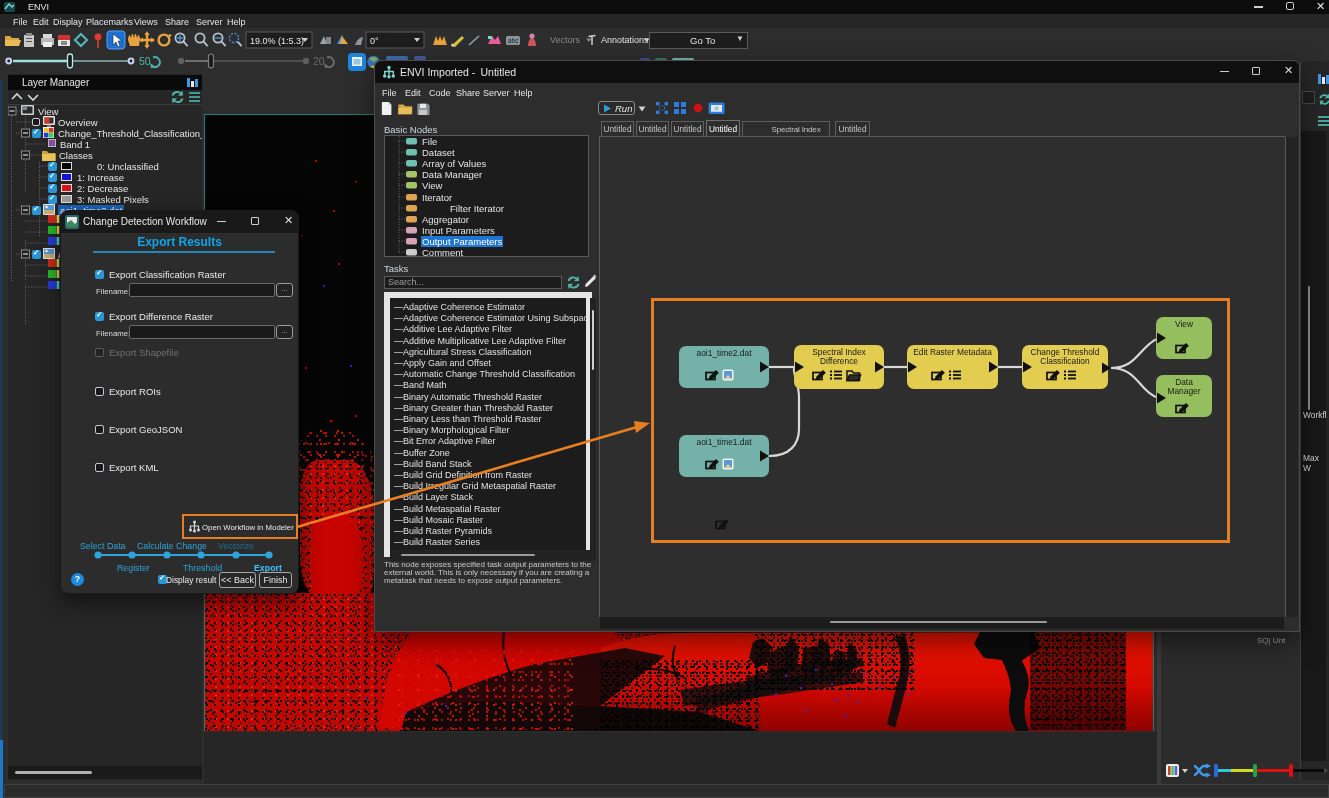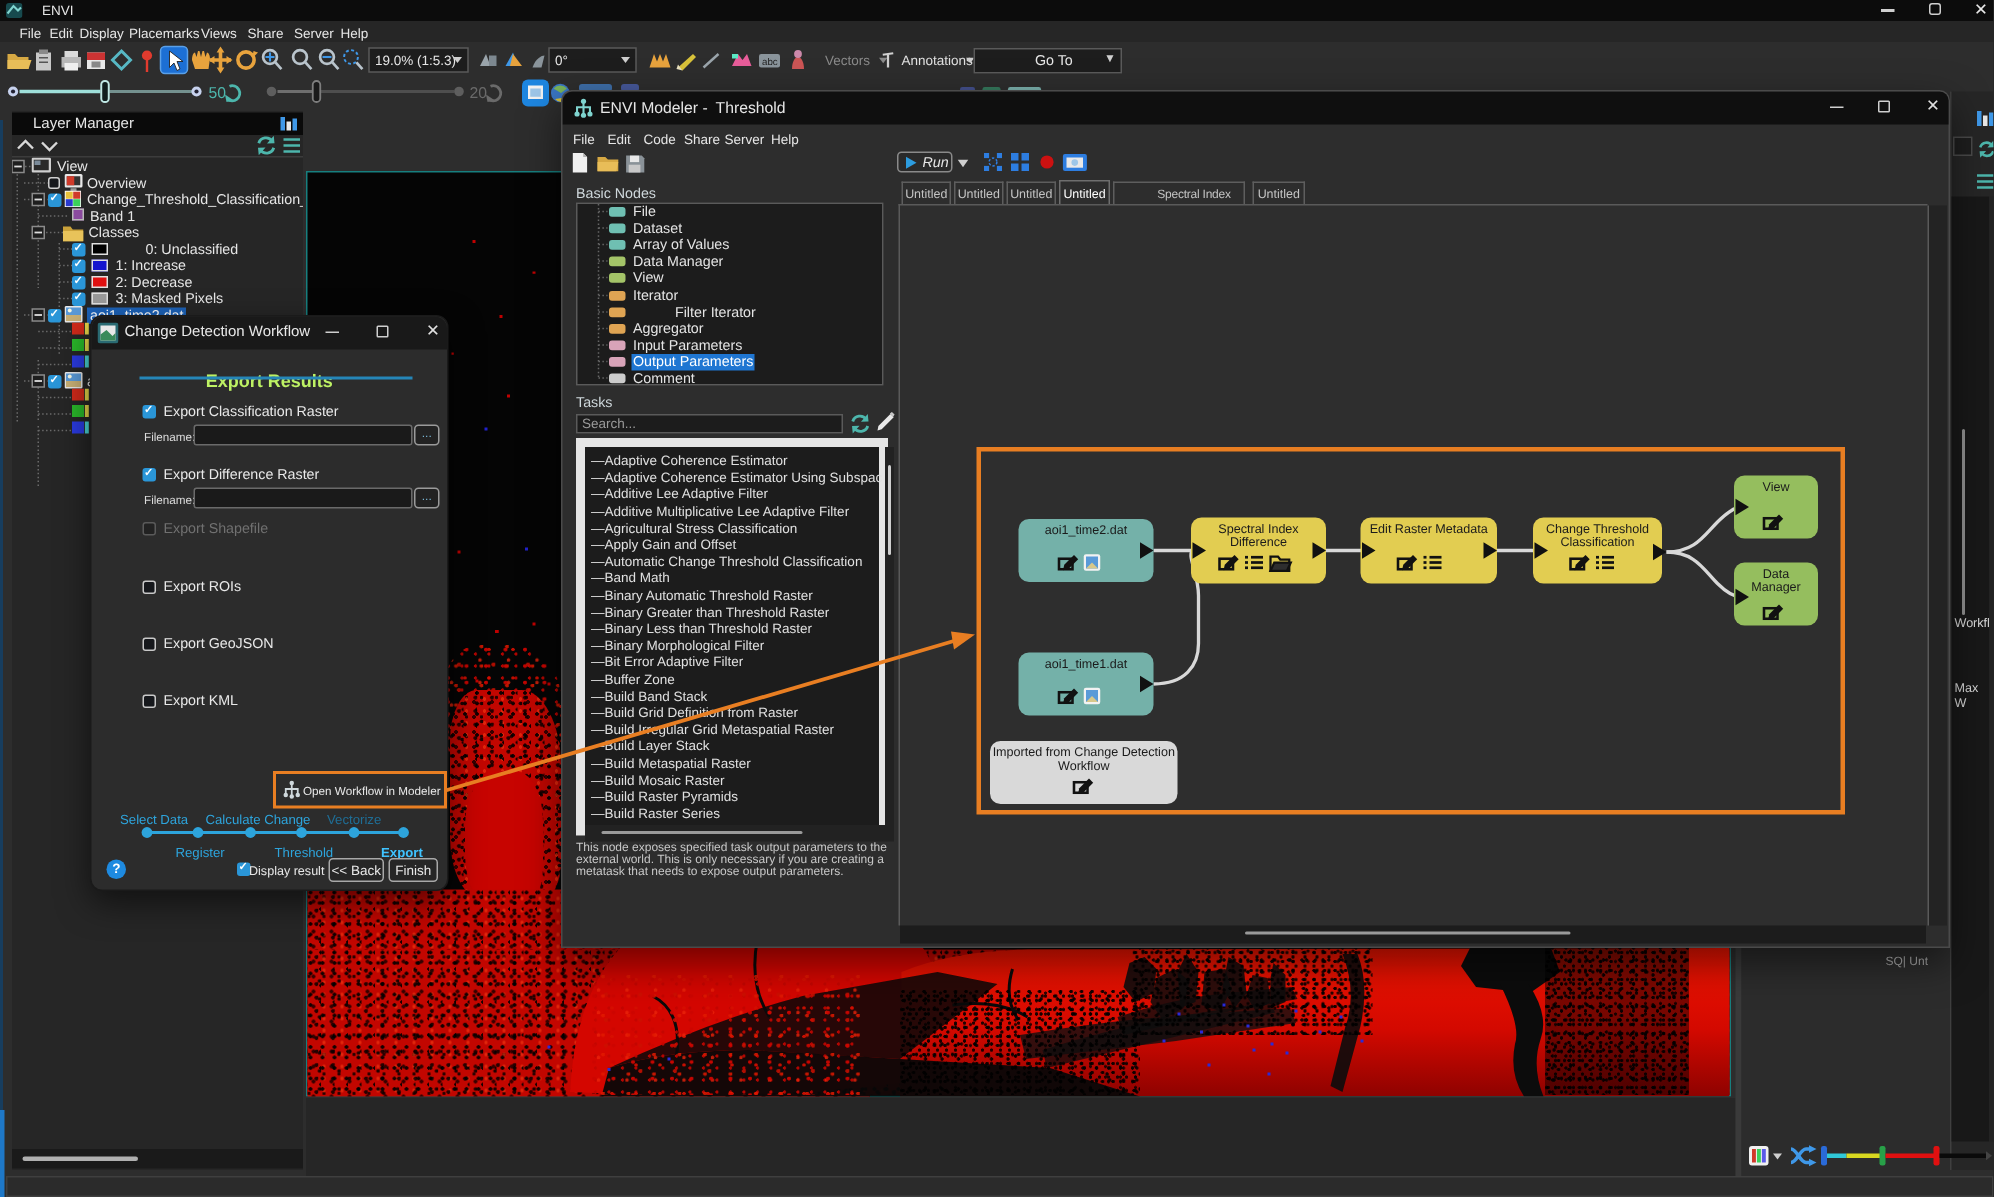--- a/index.html
+++ b/index.html
@@ -521,21 +521,21 @@
     <svg class="abs" style="left:4px;top:4px;" width="14" height="14" viewBox="0 0 14 14">
         <rect x="0" y="0" width="14" height="14" rx="2" fill="#2a6a72"></rect>
         <rect x="2" y="2" width="10" height="10" fill="#e8e8e8"></rect>
         <path d="M2 8 l4 -3 4 4 2 -2 0 5 -10 0 z" fill="#3a8a5a"></path>
       </svg>
     <div class="abs" style="left:22px;top:5px;font-size:10px;">Change Detection Workflow</div>
     <div class="abs" style="left:156px;top:10px;width:9px;height:1.2px;background:#cfcfcf;"></div>
     <div class="abs" style="left:190px;top:6px;width:8px;height:8px;border:1.2px solid #cfcfcf;border-radius:1px;"></div>
     <div class="abs" style="left:223px;top:3px;font-size:11px;color:#e0e0e0;">✕</div>
 
-    <div class="abs" style="left:0;top:36px;width:237px;text-align:center;font-size:12px;font-weight:bold;color:#bef264;">Export Results</div>
+    <div class="abs" style="left:0;top:24px;width:237px;text-align:center;font-size:12px;font-weight:bold;color:#0ea5e9;">Export Results</div>
     <div class="abs" style="left:32px;top:40px;width:182px;height:1.6px;background:#2586b8;"></div>
 
     <div class="abs cbc" style="left:34px;top:59px;"></div>
     <div class="abs" style="left:48px;top:58px;">Export Classification Raster</div>
     <div class="abs" style="left:35px;top:76px;color:#dcdcdc;font-size:7.8px;">Filename:</div>
     <div class="abs" style="left:68px;top:72px;width:146px;height:14px;background:#1a1a1a;border:1px solid #6a6a6a;border-radius:2px;"></div>
     <div class="abs" style="left:215px;top:72px;width:17px;height:14px;background:#222;border:1px solid #9a9a9a;border-radius:3px;color:#7ab8d8;font-size:8px;text-align:center;line-height:10px;">...</div>
     <div class="abs cbc" style="left:34px;top:101px;"></div>
     <div class="abs" style="left:48px;top:100px;">Export Difference Raster</div>
     <div class="abs" style="left:35px;top:118px;color:#dcdcdc;font-size:7.8px;">Filename:</div>
@@ -594,21 +594,21 @@
     <div class="abs" style="left:0;top:0;width:926px;height:22px;background:#0f0f0f;border-radius:7px 7px 0 0;"></div>
     <svg class="abs" style="left:7px;top:4px;" width="14" height="14" viewBox="0 0 13 13">
       <g stroke="#7fd4cf" stroke-width="1.3" fill="none">
           <path d="M6.5 2.5 v3.5 M6.5 6 h-4 v3 M6.5 6 h4 v3 M6.5 6 v4"></path>
         </g>
       <circle cx="6.5" cy="2.3" r="1.6" fill="#7fd4cf"></circle>
         <circle cx="2.5" cy="10.2" r="1.6" fill="#7fd4cf"></circle>
         <circle cx="6.5" cy="11" r="1.6" fill="#7fd4cf"></circle>
         <circle cx="10.5" cy="10.2" r="1.6" fill="#7fd4cf"></circle>
     </svg>
-    <div class="abs tx" style="left:25px;top:5px;font-size:10.5px;">ENVI Modeler - Threshold</div>
+    <div class="abs tx" style="left:25px;top:5px;font-size:10.5px;">ENVI Imported - Untitled</div>
     <div class="abs" style="left:845px;top:10px;width:9px;height:1.2px;background:#cfcfcf;"></div>
     <div class="abs" style="left:877px;top:6px;width:8px;height:8px;border:1.2px solid #cfcfcf;border-radius:1px;"></div>
     <div class="abs" style="left:909px;top:3px;font-size:11px;color:#e0e0e0;">✕</div>
 
     <div class="abs tx" style="left:7px;top:27px;font-size:9px;">File</div>
     <div class="abs tx" style="left:30px;top:27px;font-size:9px;">Edit</div>
     <div class="abs tx" style="left:54px;top:27px;font-size:9px;">Code</div>
     <div class="abs tx" style="left:81px;top:27px;font-size:9px;">Share</div>
     <div class="abs tx" style="left:108px;top:27px;font-size:9px;">Server</div>
     <div class="abs tx" style="left:139px;top:27px;font-size:9px;">Help</div>
@@ -760,21 +760,20 @@
         </g>
       </svg>
 
       <div class="node" style="left:79px;top:209px;width:90px;height:42px;background:#74b1a9;">aoi1_time2.dat</div>
       <div class="node" style="left:79px;top:298px;width:90px;height:42px;background:#74b1a9;">aoi1_time1.dat</div>
       <div class="node" style="left:194px;top:208px;width:90px;height:44px;background:#e2cd51;">Spectral Index<br>Difference</div>
       <div class="node" style="left:307px;top:208px;width:91px;height:44px;background:#e2cd51;">Edit Raster Metadata</div>
       <div class="node" style="left:422px;top:208px;width:86px;height:44px;background:#e2cd51;">Change Threshold<br>Classification</div>
       <div class="node" style="left:556px;top:180px;width:56px;height:42px;background:#95be5e;">View</div>
       <div class="node" style="left:556px;top:238px;width:56px;height:42px;background:#95be5e;">Data<br>Manager</div>
-      <div class="node" style="left:60px;top:357px;width:125px;height:42px;background:#d9d9d9;">Imported from Change Detection Workflow</div>
 
       <svg class="abs" style="left:0;top:0;" width="686" height="481" viewBox="0 0 686 481">
         <g fill="#111">
           <path d="M160 224.5 l9 5.5 -9 5.5 z"></path>
           <path d="M160 313.5 l9 5.5 -9 5.5 z"></path>
           <path d="M195 224.5 l9 5.5 -9 5.5 z"></path>
           <path d="M275 224.5 l9 5.5 -9 5.5 z"></path>
           <path d="M308 224.5 l9 5.5 -9 5.5 z"></path>
           <path d="M389 224.5 l9 5.5 -9 5.5 z"></path>
           <path d="M423 224.5 l9 5.5 -9 5.5 z"></path>

